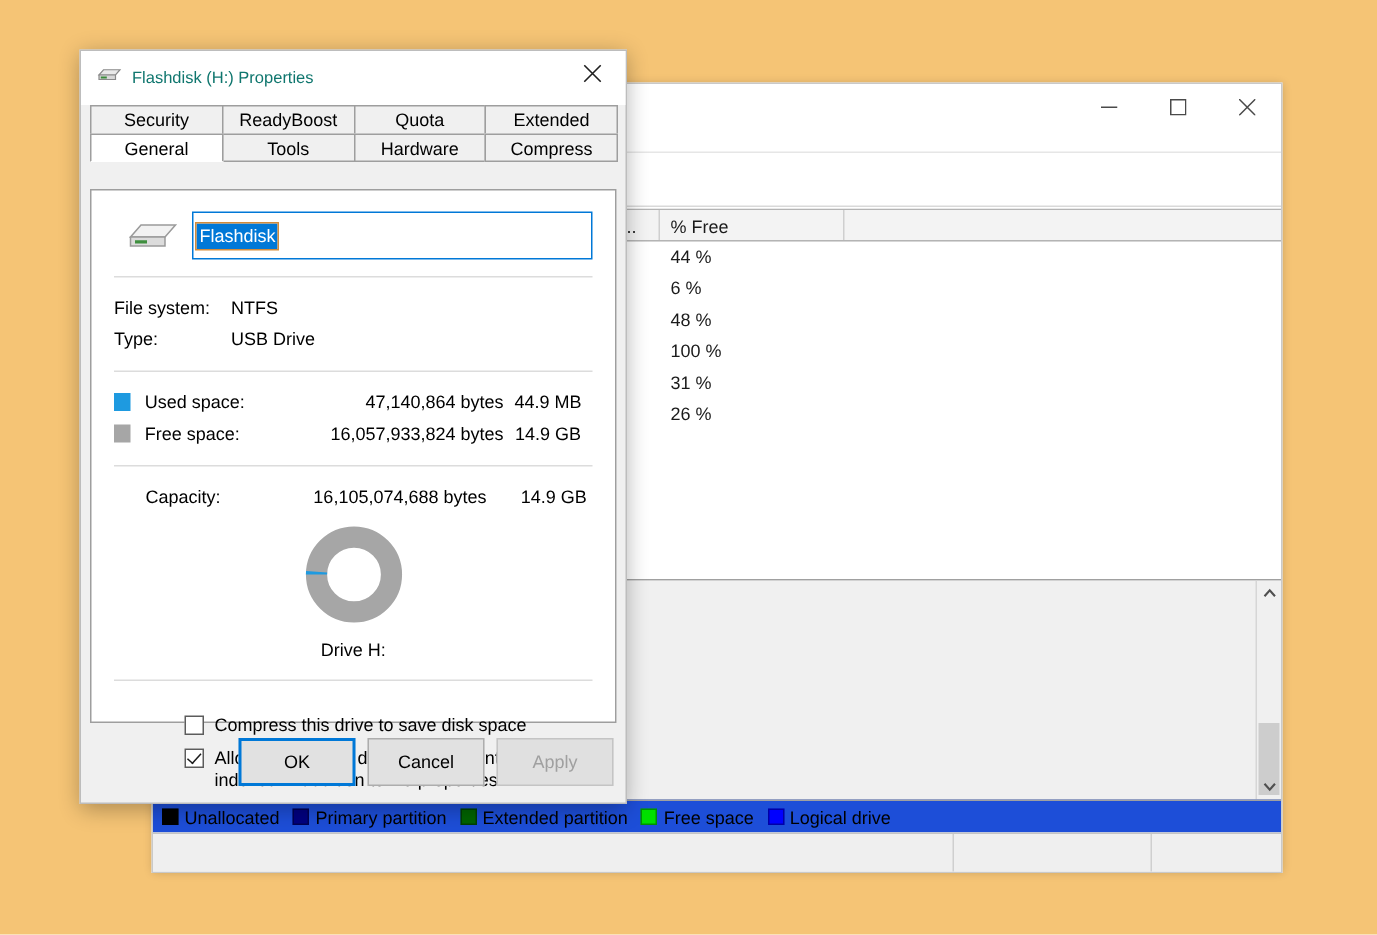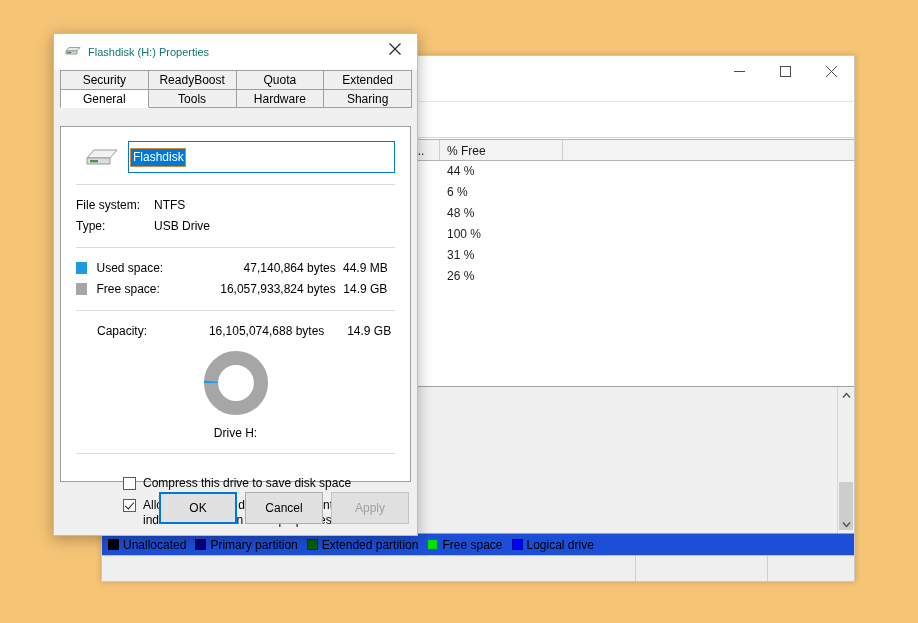--- a/index.html
+++ b/index.html
@@ -494,21 +494,21 @@
     <div class="tabrow row1" id="tabrow1">
         <div class="tab">Security</div>
         <div class="tab">ReadyBoost</div>
         <div class="tab">Quota</div>
         <div class="tab">Extended</div>
       </div>
     <div class="tabrow row2" id="tabrow2">
         <div class="tab active">General</div>
         <div class="tab">Tools</div>
         <div class="tab">Hardware</div>
-        <div class="tab">Sharing</div>
+        <div class="tab">Compress</div>
       </div>
   </div>
 
   <div id="tab-panel">
 
     <div id="name-row">
       <div id="drive-icon">
         <svg width="36" height="24" viewBox="0 0 36 24">
           <path d="M3 13 L10 5 L33 5 L26 13 Z" fill="#f2f2f2" stroke="#9a9a9a" stroke-width="1"></path>
           <path d="M3 13 L26 13 L26 19 L3 19 Z" fill="#dcdcdc" stroke="#9a9a9a" stroke-width="1"></path>

